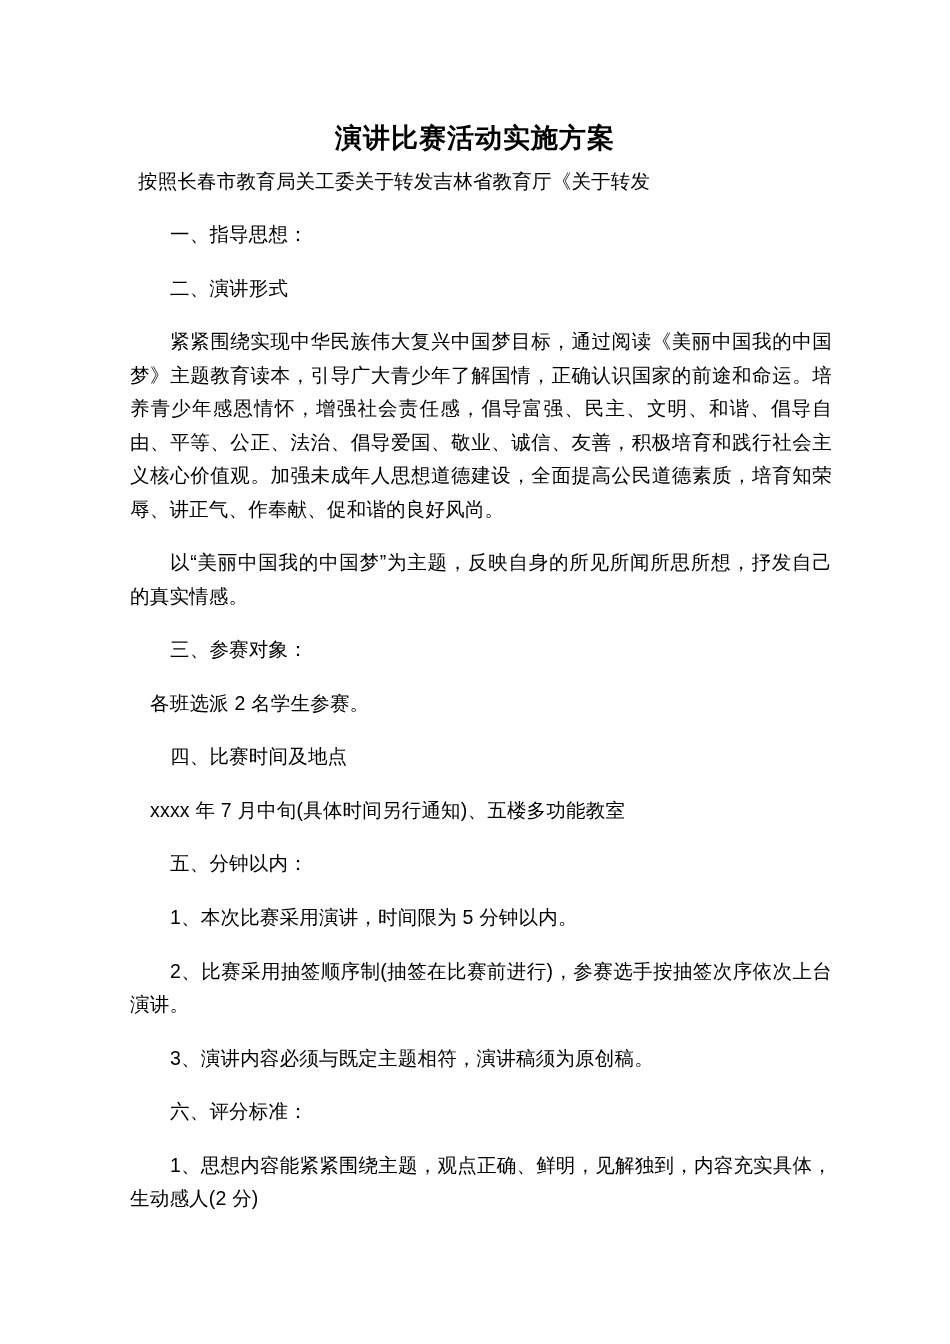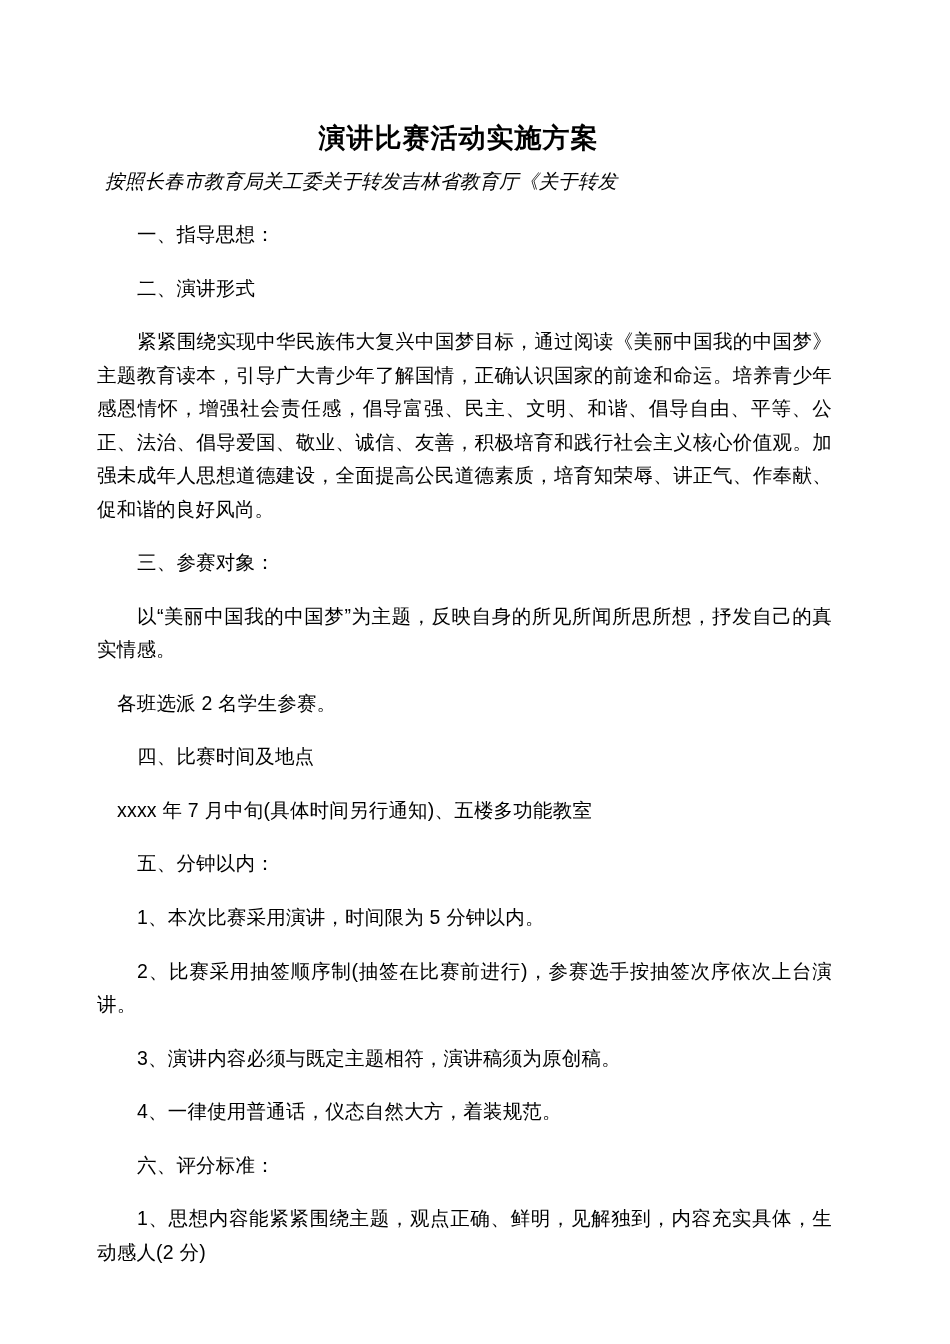--- a/index.html
+++ b/index.html
@@ -11,21 +11,21 @@
     width: 950px;
     height: 1344px;
     font-family: "Liberation Sans", "DejaVu Sans", sans-serif;
     color: #000000;
     overflow: hidden;
   }
   .page {
     width: 950px;
     height: 1344px;
     box-sizing: border-box;
-    padding: 118px 118px 60px 85px;
+    padding: 118px 118px 60px 118px;
     position: relative;
   }
   .doc-title {
     font-size: 27px;
     font-weight: bold;
     text-align: center;
     letter-spacing: 1px;
     margin: 0 0 6px 0;
     line-height: 1.5;
   }
@@ -42,56 +42,54 @@
   }
   .indent-2 {
     text-indent: 40px;
   }
   .block-para {
     margin-bottom: 20px;
     margin-left: 12px;
   }
   .lead-para {
     margin-bottom: 20px;
-    font-style: italic;
   }
 </style>
 </head>
 <body>
 
 <div class="page">
 
   <h1 class="doc-title">演讲比赛活动实施方案</h1>
 
   <p class="para indent-1 lead-para">按照长春市教育局关工委关于转发吉林省教育厅《关于转发</p>
 
   <p class="para indent-2 block-para">一、指导思想：</p>
 
   <p class="para indent-2 block-para">二、演讲形式</p>
 
   <p class="para indent-2 block-para">紧紧围绕实现中华民族伟大复兴中国梦目标，通过阅读《美丽中国我的中国梦》主题教育读本，引导广大青少年了解国情，正确认识国家的前途和命运。培养青少年感恩情怀，增强社会责任感，倡导富强、民主、文明、和谐、倡导自由、平等、公正、法治、倡导爱国、敬业、诚信、友善，积极培育和践行社会主义核心价值观。加强未成年人思想道德建设，全面提高公民道德素质，培育知荣辱、讲正气、作奉献、促和谐的良好风尚。</p>
 
+  <p class="para indent-2 block-para">以“美丽中国我的中国梦”为主题，反映自身的所见所闻所思所想，抒发自己的真实情感。</p>
+
   <p class="para indent-2 block-para">三、参赛对象：</p>
-
-  <p class="para indent-2 block-para">以“美丽中国我的中国梦”为主题，反映自身的所见所闻所思所想，抒发自己的真实情感。</p>
 
   <p class="para indent-1 block-para">各班选派 2 名学生参赛。</p>
 
   <p class="para indent-2 block-para">四、比赛时间及地点</p>
 
   <p class="para indent-1 block-para">xxxx 年 7 月中旬(具体时间另行通知)、五楼多功能教室</p>
 
   <p class="para indent-2 block-para">五、分钟以内：</p>
 
   <p class="para indent-2 block-para">1、本次比赛采用演讲，时间限为 5 分钟以内。</p>
 
   <p class="para indent-2 block-para">2、比赛采用抽签顺序制(抽签在比赛前进行)，参赛选手按抽签次序依次上台演讲。</p>
 
   <p class="para indent-2 block-para">3、演讲内容必须与既定主题相符，演讲稿须为原创稿。</p>
 
-  <p class="para indent-2 block-para">4、一律使用普通话，仪态自然大方，着装规范。</p>
 
   <p class="para indent-2 block-para">六、评分标准：</p>
 
 
   <p class="para indent-2 block-para">1、思想内容能紧紧围绕主题，观点正确、鲜明，见解独到，内容充实具体，生动感人(2 分)</p>
 
 </div>
 
 </body></html>

